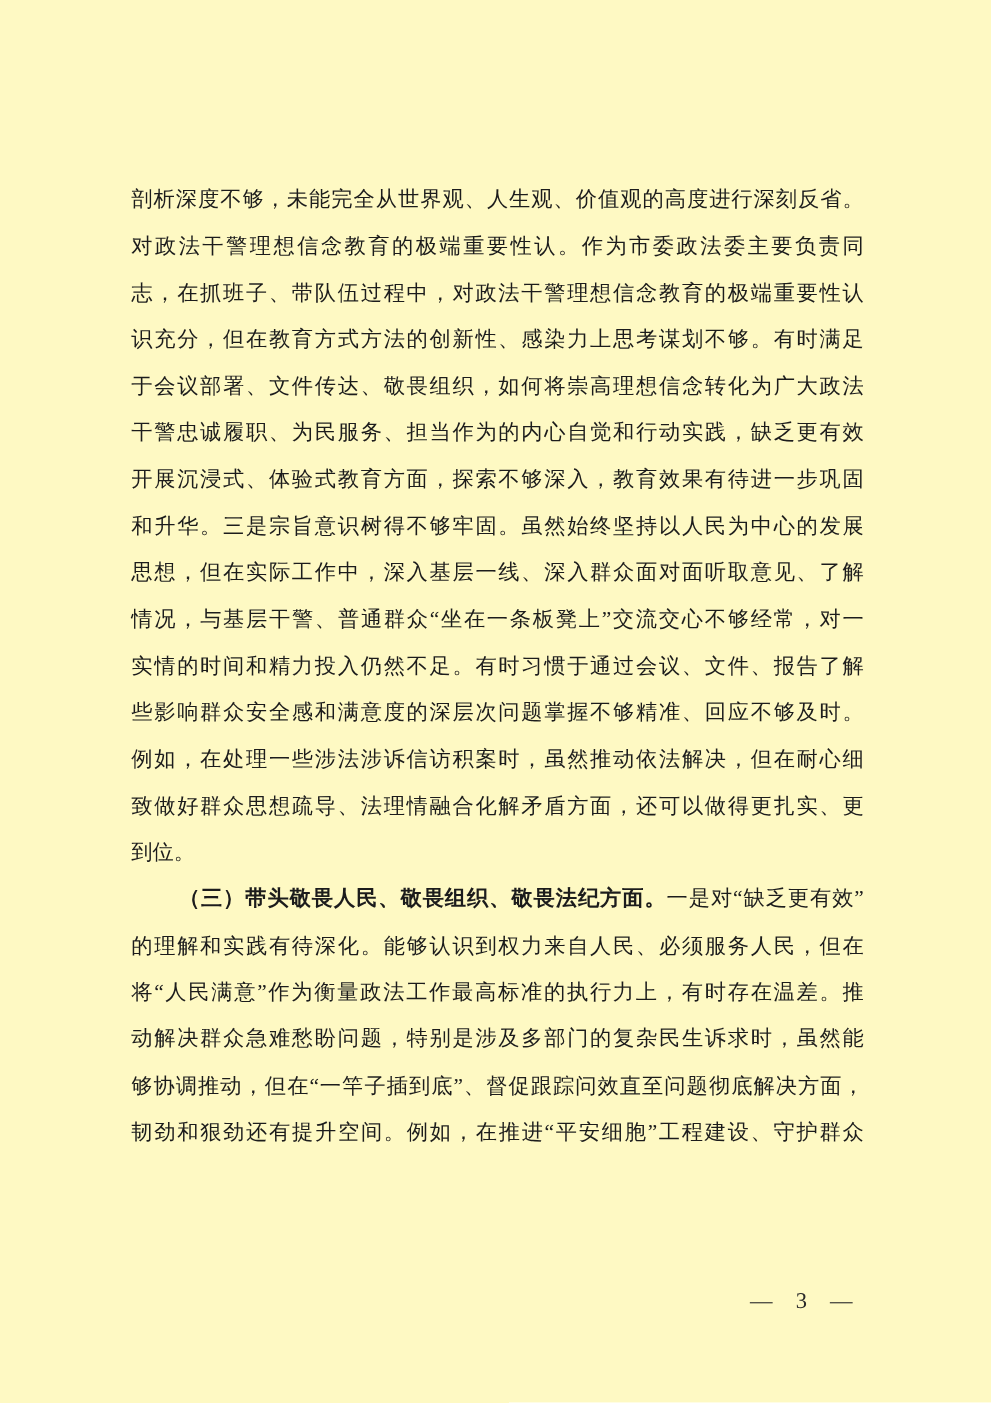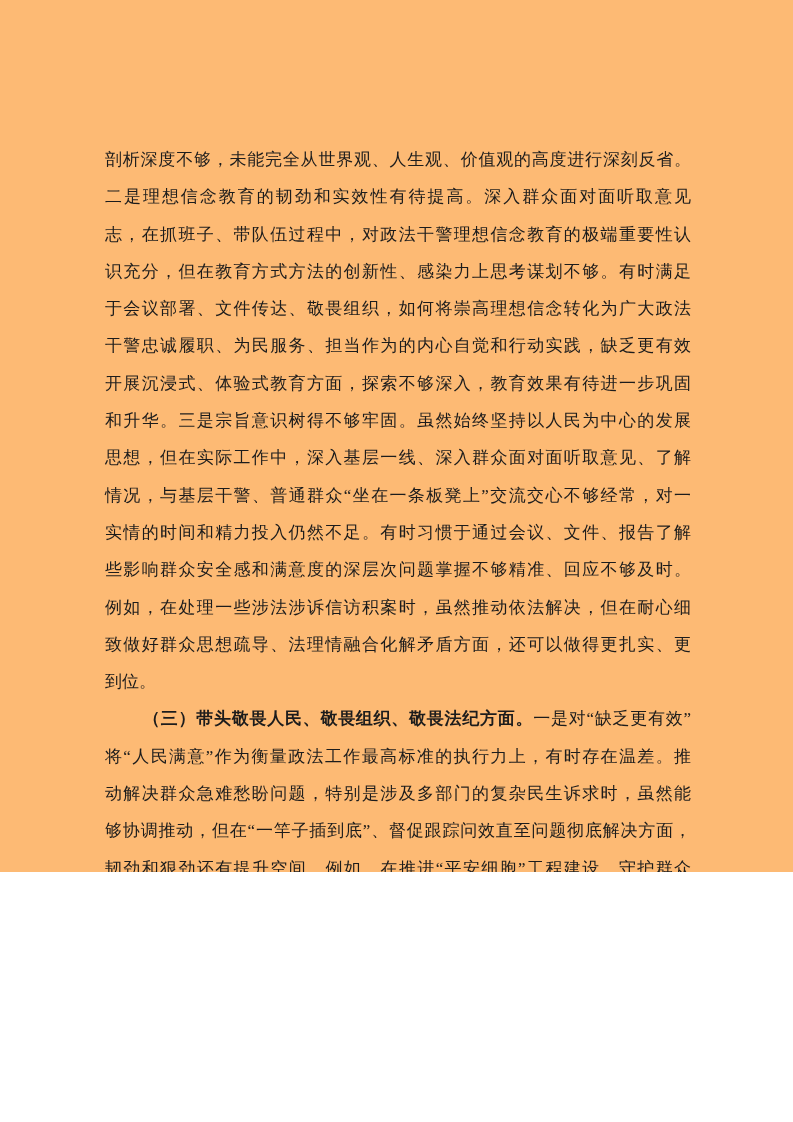--- a/index.html
+++ b/index.html
@@ -3,22 +3,22 @@
 <meta charset="utf-8">
 <style>
   html, body {
     margin: 0;
     padding: 0;
     background: #ffffff;
   }
   .page {
     position: relative;
     width: 793px;
-    height: 872px;
-    background: #fdba74;
+    height: 1122px;
+    background: #fef9c3;
     overflow: hidden;
     font-family: "Liberation Serif", "DejaVu Serif", serif;
     color: #1c1c1c;
   }
   .text-block {
     position: absolute;
     left: 105px;
     top: 141px;
     width: 586px;
   }
@@ -53,37 +53,38 @@
     color: #2a2a2a;
   }
 </style>
 </head>
 <body>
 
 <div class="page">
 
   <main class="text-block">
     <p class="line">剖析深度不够，未能完全从世界观、人生观、价值观的高度进行深刻反省。</p>
-    <p class="line">二是理想信念教育的韧劲和实效性有待提高。深入群众面对面听取意见</p>
+    <p class="line">对政法干警理想信念教育的极端重要性认。作为市委政法委主要负责同</p>
     <p class="line">志，在抓班子、带队伍过程中，对政法干警理想信念教育的极端重要性认</p>
     <p class="line">识充分，但在教育方式方法的创新性、感染力上思考谋划不够。有时满足</p>
     <p class="line">于会议部署、文件传达、敬畏组织，如何将崇高理想信念转化为广大政法</p>
     <p class="line">干警忠诚履职、为民服务、担当作为的内心自觉和行动实践，缺乏更有效</p>
     <p class="line">开展沉浸式、体验式教育方面，探索不够深入，教育效果有待进一步巩固</p>
     <p class="line">和升华。三是宗旨意识树得不够牢固。虽然始终坚持以人民为中心的发展</p>
     <p class="line">思想，但在实际工作中，深入基层一线、深入群众面对面听取意见、了解</p>
     <p class="line">情况，与基层干警、普通群众“坐在一条板凳上”交流交心不够经常，对一</p>
     <p class="line">实情的时间和精力投入仍然不足。有时习惯于通过会议、文件、报告了解</p>
     <p class="line">些影响群众安全感和满意度的深层次问题掌握不够精准、回应不够及时。</p>
     <p class="line">例如，在处理一些涉法涉诉信访积案时，虽然推动依法解决，但在耐心细</p>
     <p class="line">致做好群众思想疏导、法理情融合化解矛盾方面，还可以做得更扎实、更</p>
     <p class="line para-last">到位。</p>
     <p class="line indent">
       <b>（三）带头敬畏人民、敬畏组织、敬畏法纪方面。</b><span>一是对“缺乏更有效”</span>
     </p>
+    <p class="line">的理解和实践有待深化。能够认识到权力来自人民、必须服务人民，但在</p>
     <p class="line">将“人民满意”作为衡量政法工作最高标准的执行力上，有时存在温差。推</p>
     <p class="line">动解决群众急难愁盼问题，特别是涉及多部门的复杂民生诉求时，虽然能</p>
     <p class="line">够协调推动，但在“一竿子插到底”、督促跟踪问效直至问题彻底解决方面，</p>
     <p class="line">韧劲和狠劲还有提升空间。例如，在推进“平安细胞”工程建设、守护群众</p>
   </main>
 
   <div class="footer">— 3 —</div>
 
 </div>
 

